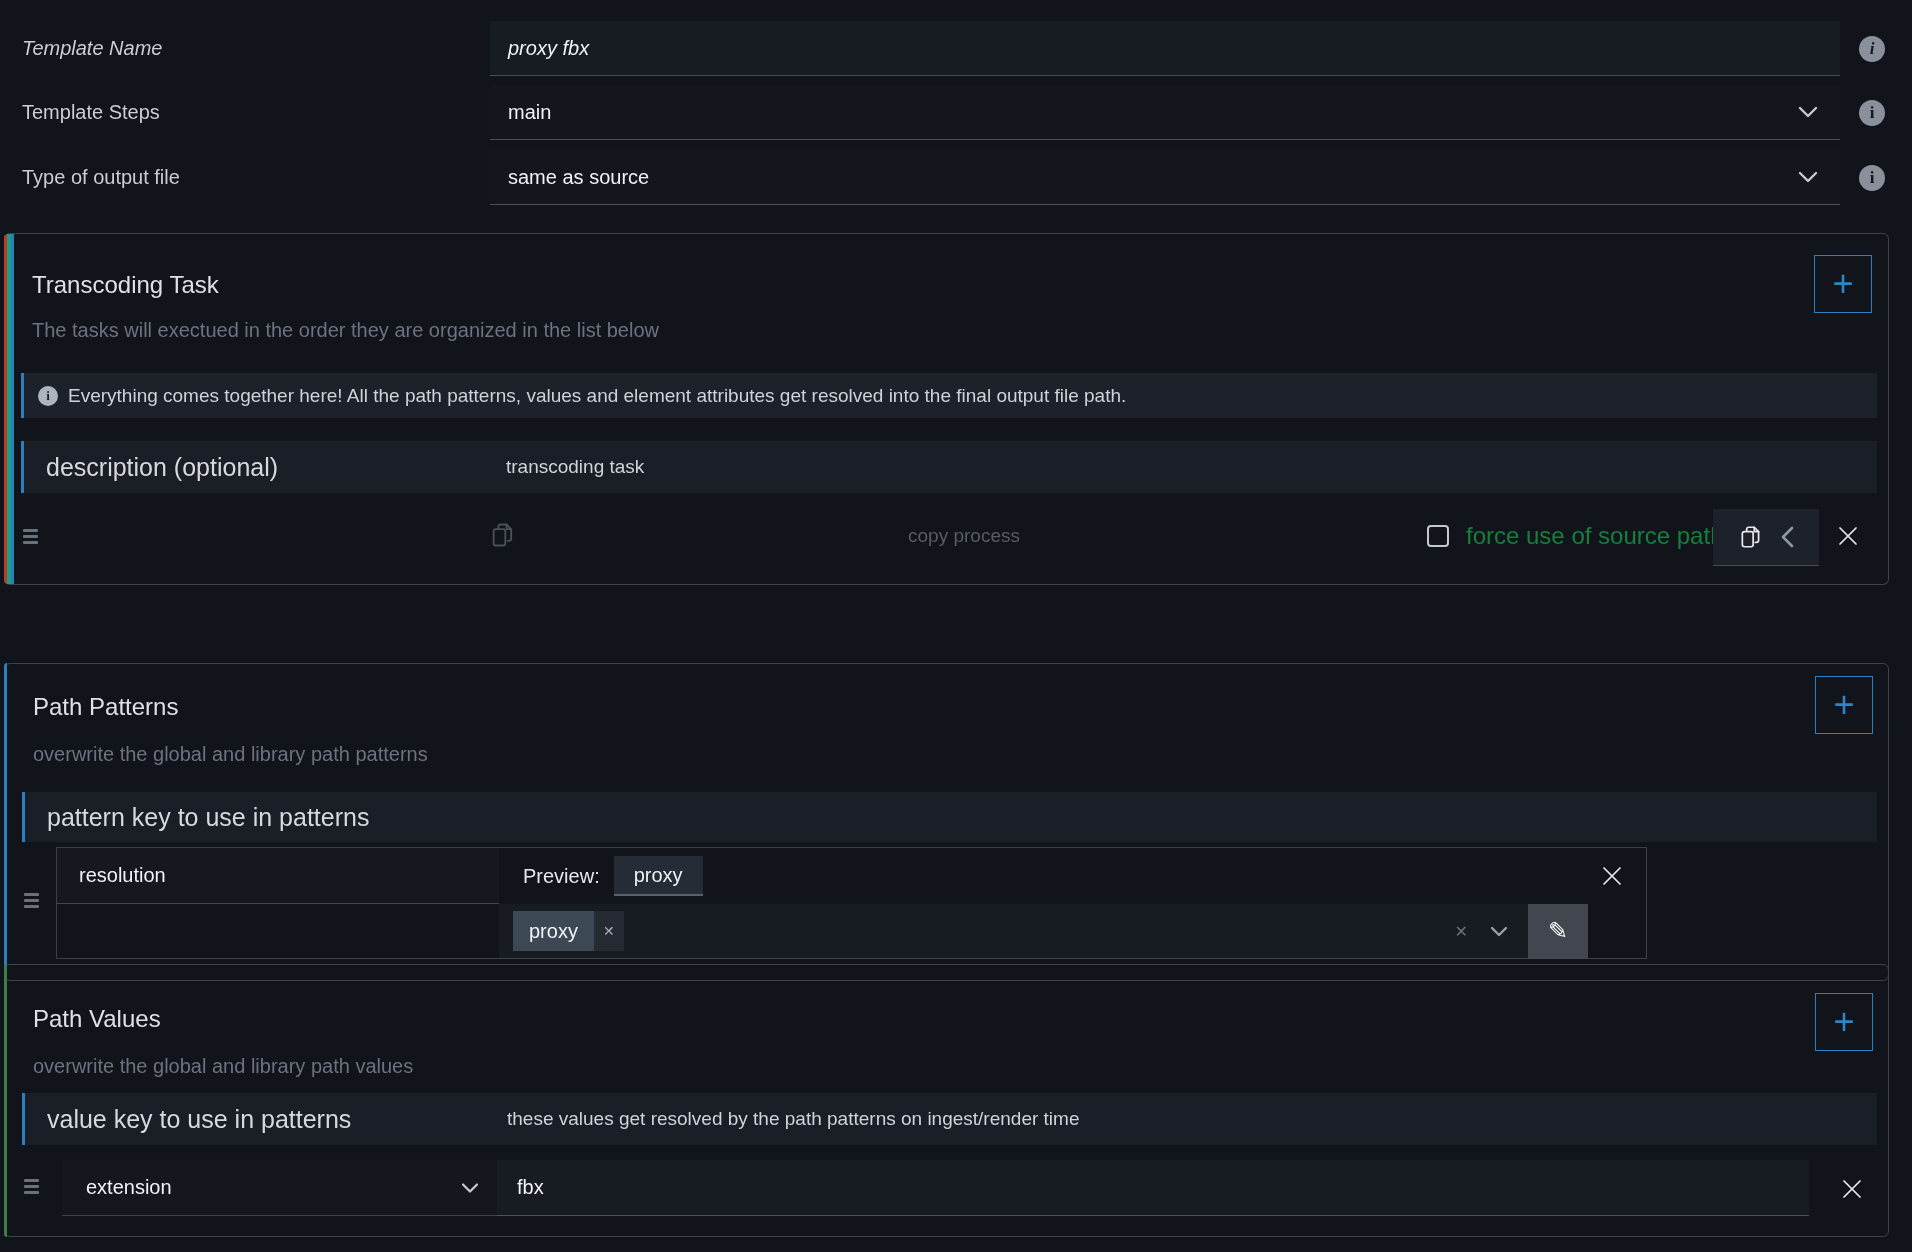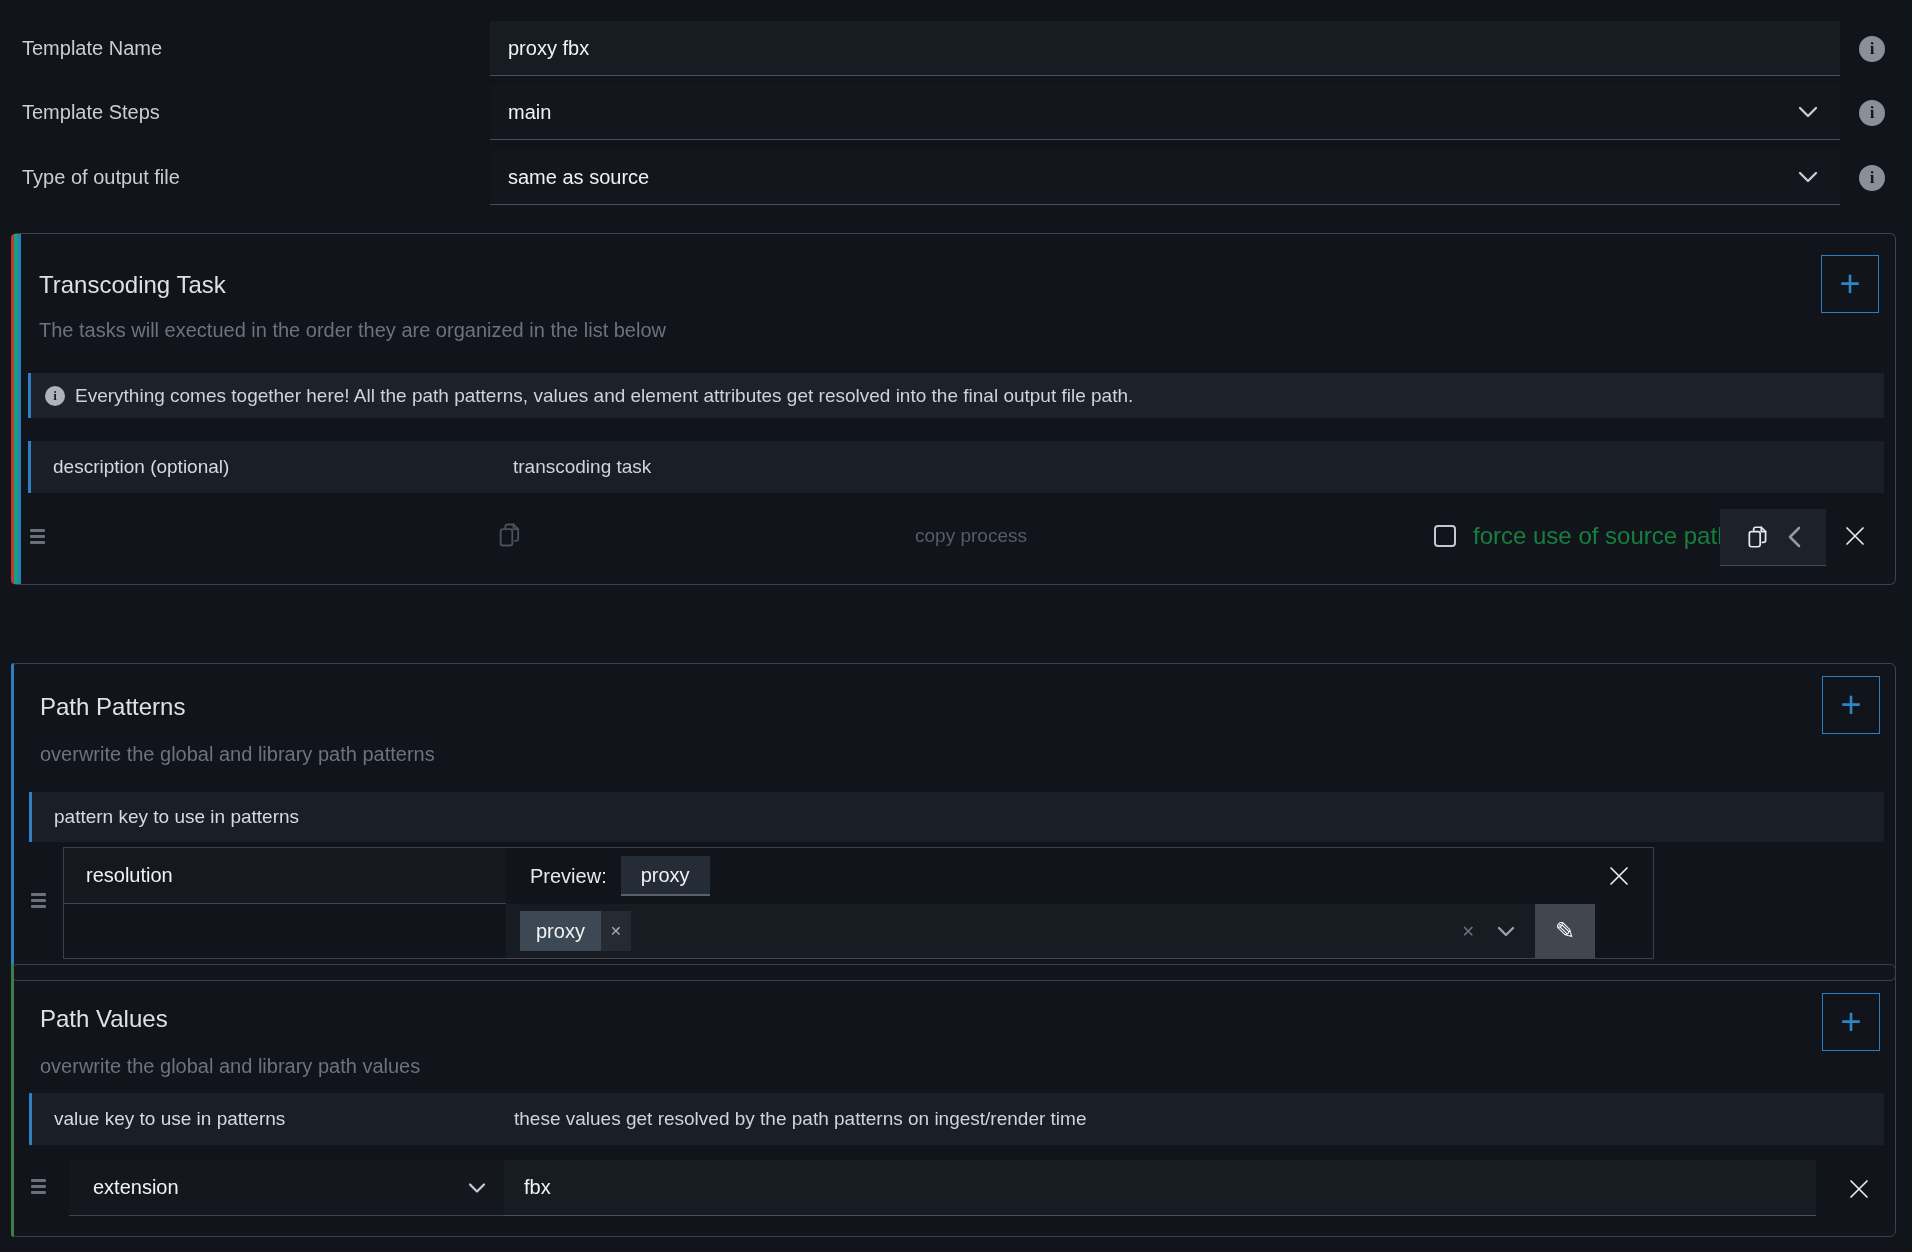--- a/index.html
+++ b/index.html
@@ -15,29 +15,29 @@
            border-bottom:1px solid #4a5059; }
   .field.filled { background:#171b22; }
   .field.select { background:#13161d; }
   .chev { position:absolute; right:22px; top:50%; transform:translateY(-50%); display:flex; }
   .info { position:absolute; right:27px; top:50%; transform:translateY(-50%);
           width:26px; height:26px; border-radius:50%; background:#8a909a; color:#14171d;
           font-weight:bold; font-size:17px; display:flex; align-items:center; justify-content:center;
           font-family:"Liberation Serif", serif; }
 
   
-  .section { position:absolute; left:11px; width:1885px; border:1px solid #3d434c; border-radius:6px; }
+  .section { position:absolute; left:4px; width:1885px; border:1px solid #3d434c; border-radius:6px; }
   .sec-title { position:absolute; left:28px; font-size:24px; color:#dee2e7; }
   .sec-sub { position:absolute; left:28px; font-size:20px; color:#6b7380; }
   .add-btn { position:absolute; left:1810px; width:58px; height:58px; border:1px solid #2b7ec0;
              color:#2e86c5; font-size:36px; font-weight:300; display:flex; align-items:center;
              justify-content:center; background:transparent; cursor:pointer; }
   .hrow { position:absolute; left:17px; right:11px; height:52px; background:#191e27;
           border-left:3px solid #2d7fc1; }
-  .hrow .c1 { position:absolute; left:22px; top:0; line-height:52px; font-size:19px; color:#d6dade; }
+  .hrow .c1 { position:absolute; left:22px; top:0; line-height:52px; font-size:25px; color:#d6dade; }
   .hrow .c2 { position:absolute; left:482px; top:0; line-height:52px; font-size:19px; color:#cfd4d9; }
 
   
   #s1 { top:233px; height:352px; border-left:none; }
   .stripes { position:absolute; left:0; top:0; bottom:0; width:10px; display:flex;
              border-radius:4px 0 0 4px; overflow:hidden; }
   .stripes div { flex:1; }
   .banner { position:absolute; left:17px; right:11px; top:139px; height:45px; background:#1c212a;
             border-left:3px solid #2d7fc1; display:flex; align-items:center; gap:10px;
             padding-left:14px; font-size:19px; color:#ced3d9; }
@@ -104,21 +104,21 @@
   .val-key .chev { right:18px; }
   .val-input { left:492px; width:1312px; top:3px; height:56px; padding-left:20px; }
 
   svg { display:block; }
 </style>
 </head>
 <body>
 
 <div class="page">
 
-  <div class="trow" style="top:21px;">
+  <div class="trow" style="top:21px;font-style:italic;">
     <span class="lbl">Template Name</span>
     <div class="field filled">
       <span>proxy fbx</span>
     </div>
     <span class="info">i</span>
   </div>
 
   <div class="trow" style="top:85px;text-align:right;">
     <span class="lbl">Template Steps</span>
     <div class="field select">

